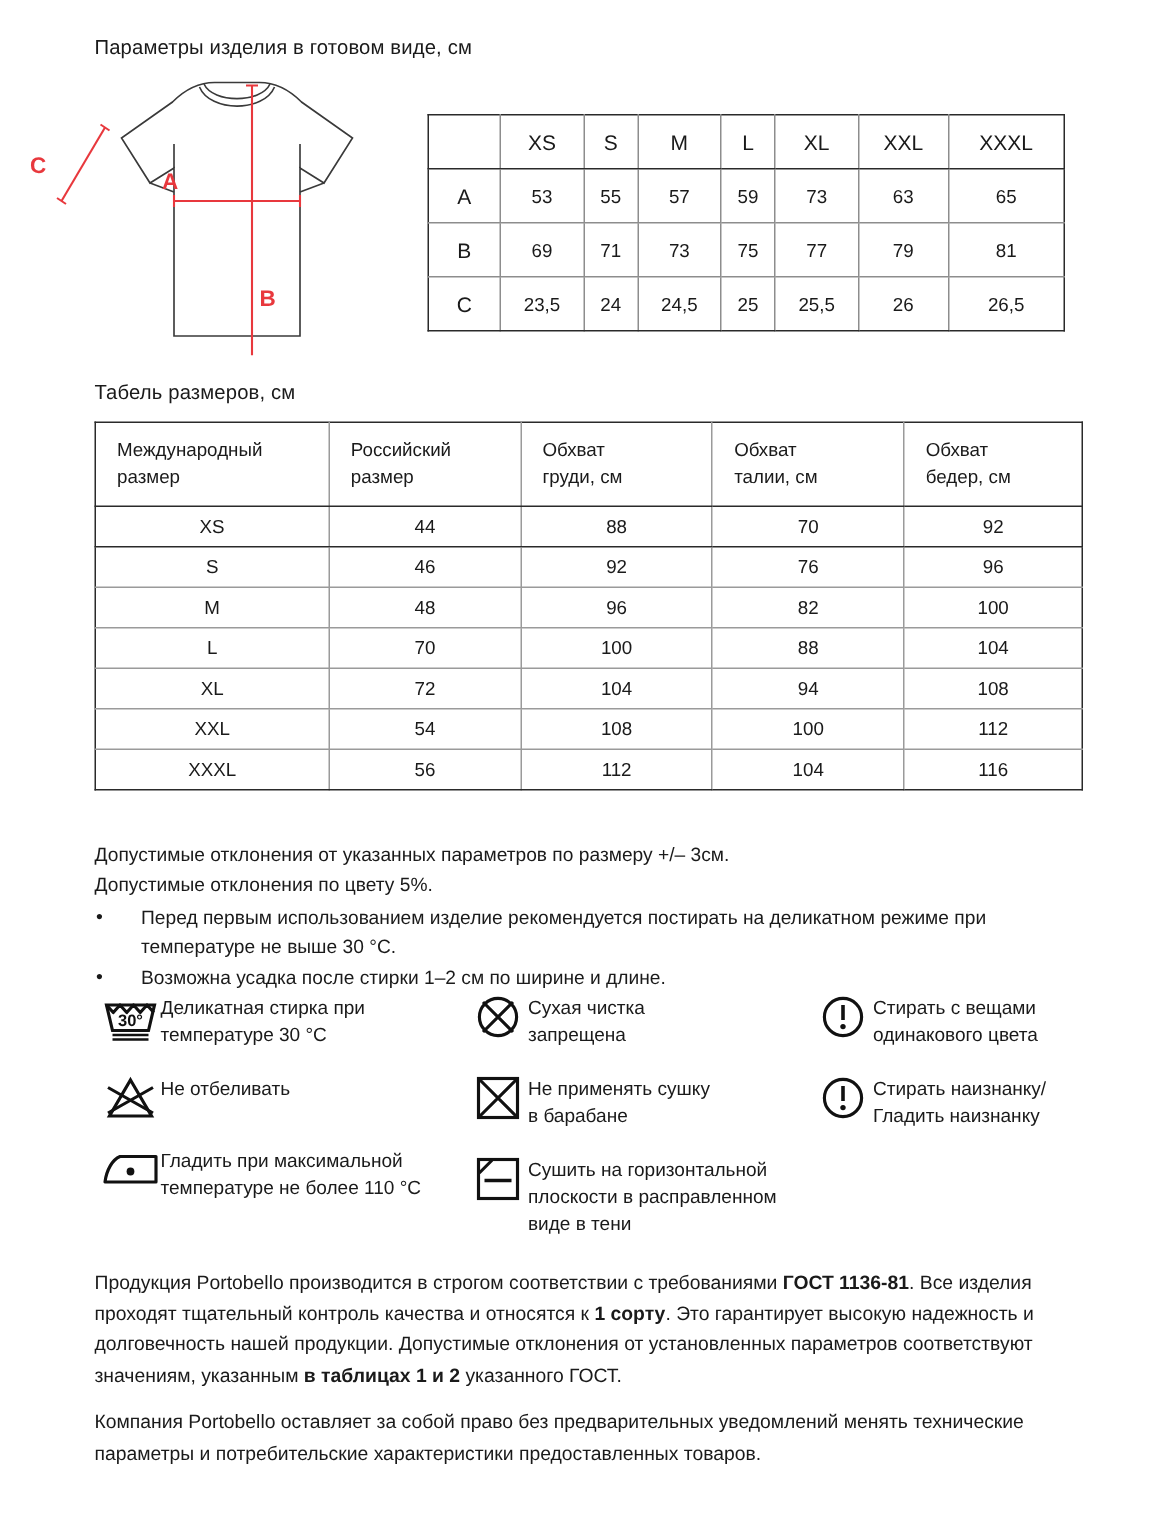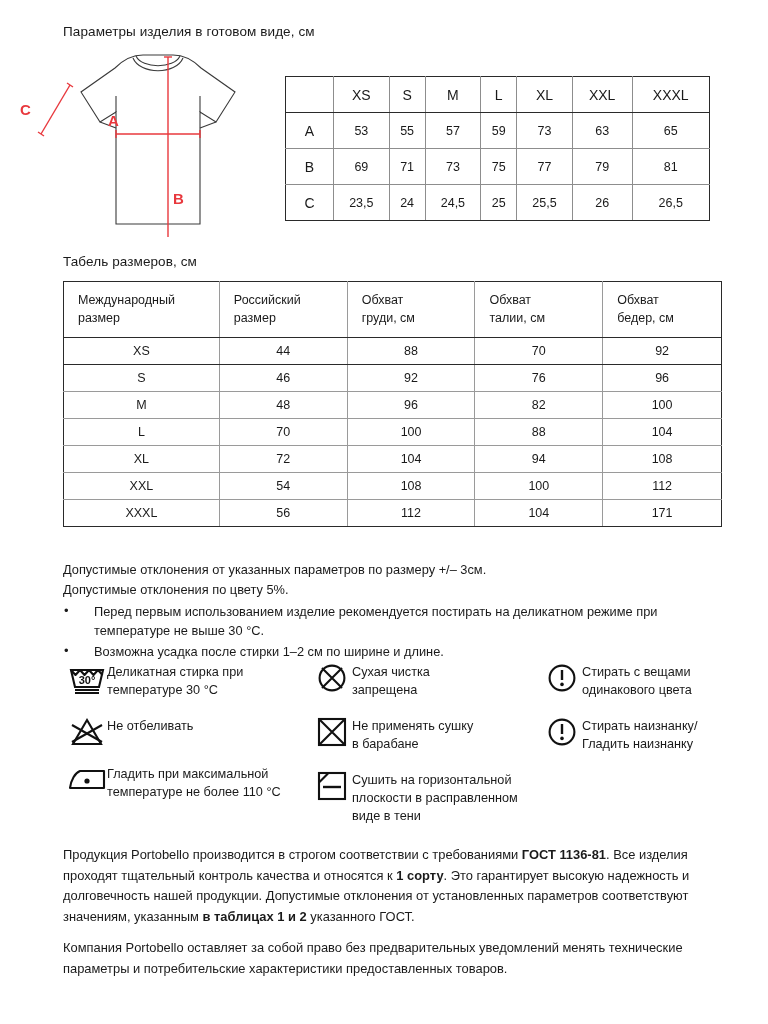--- a/index.html
+++ b/index.html
@@ -245,21 +245,21 @@
           <td class="c1">54</td>
           <td class="c2">108</td>
           <td class="c3">100</td>
           <td class="c4">112</td>
         </tr>
         <tr>
           <td class="c0">XXXL</td>
           <td class="c1">56</td>
           <td class="c2">112</td>
           <td class="c3">104</td>
-          <td class="c4">171</td>
+          <td class="c4">116</td>
         </tr>
       </tbody>
   </table>
 
   <div id="notes">
     <div class="line">Допустимые отклонения от указанных параметров по размеру +/– 3см.</div>
     <div class="line">Допустимые отклонения по цвету 5%.</div>
     <ul>
       <li>
         <span class="bul">•</span>

